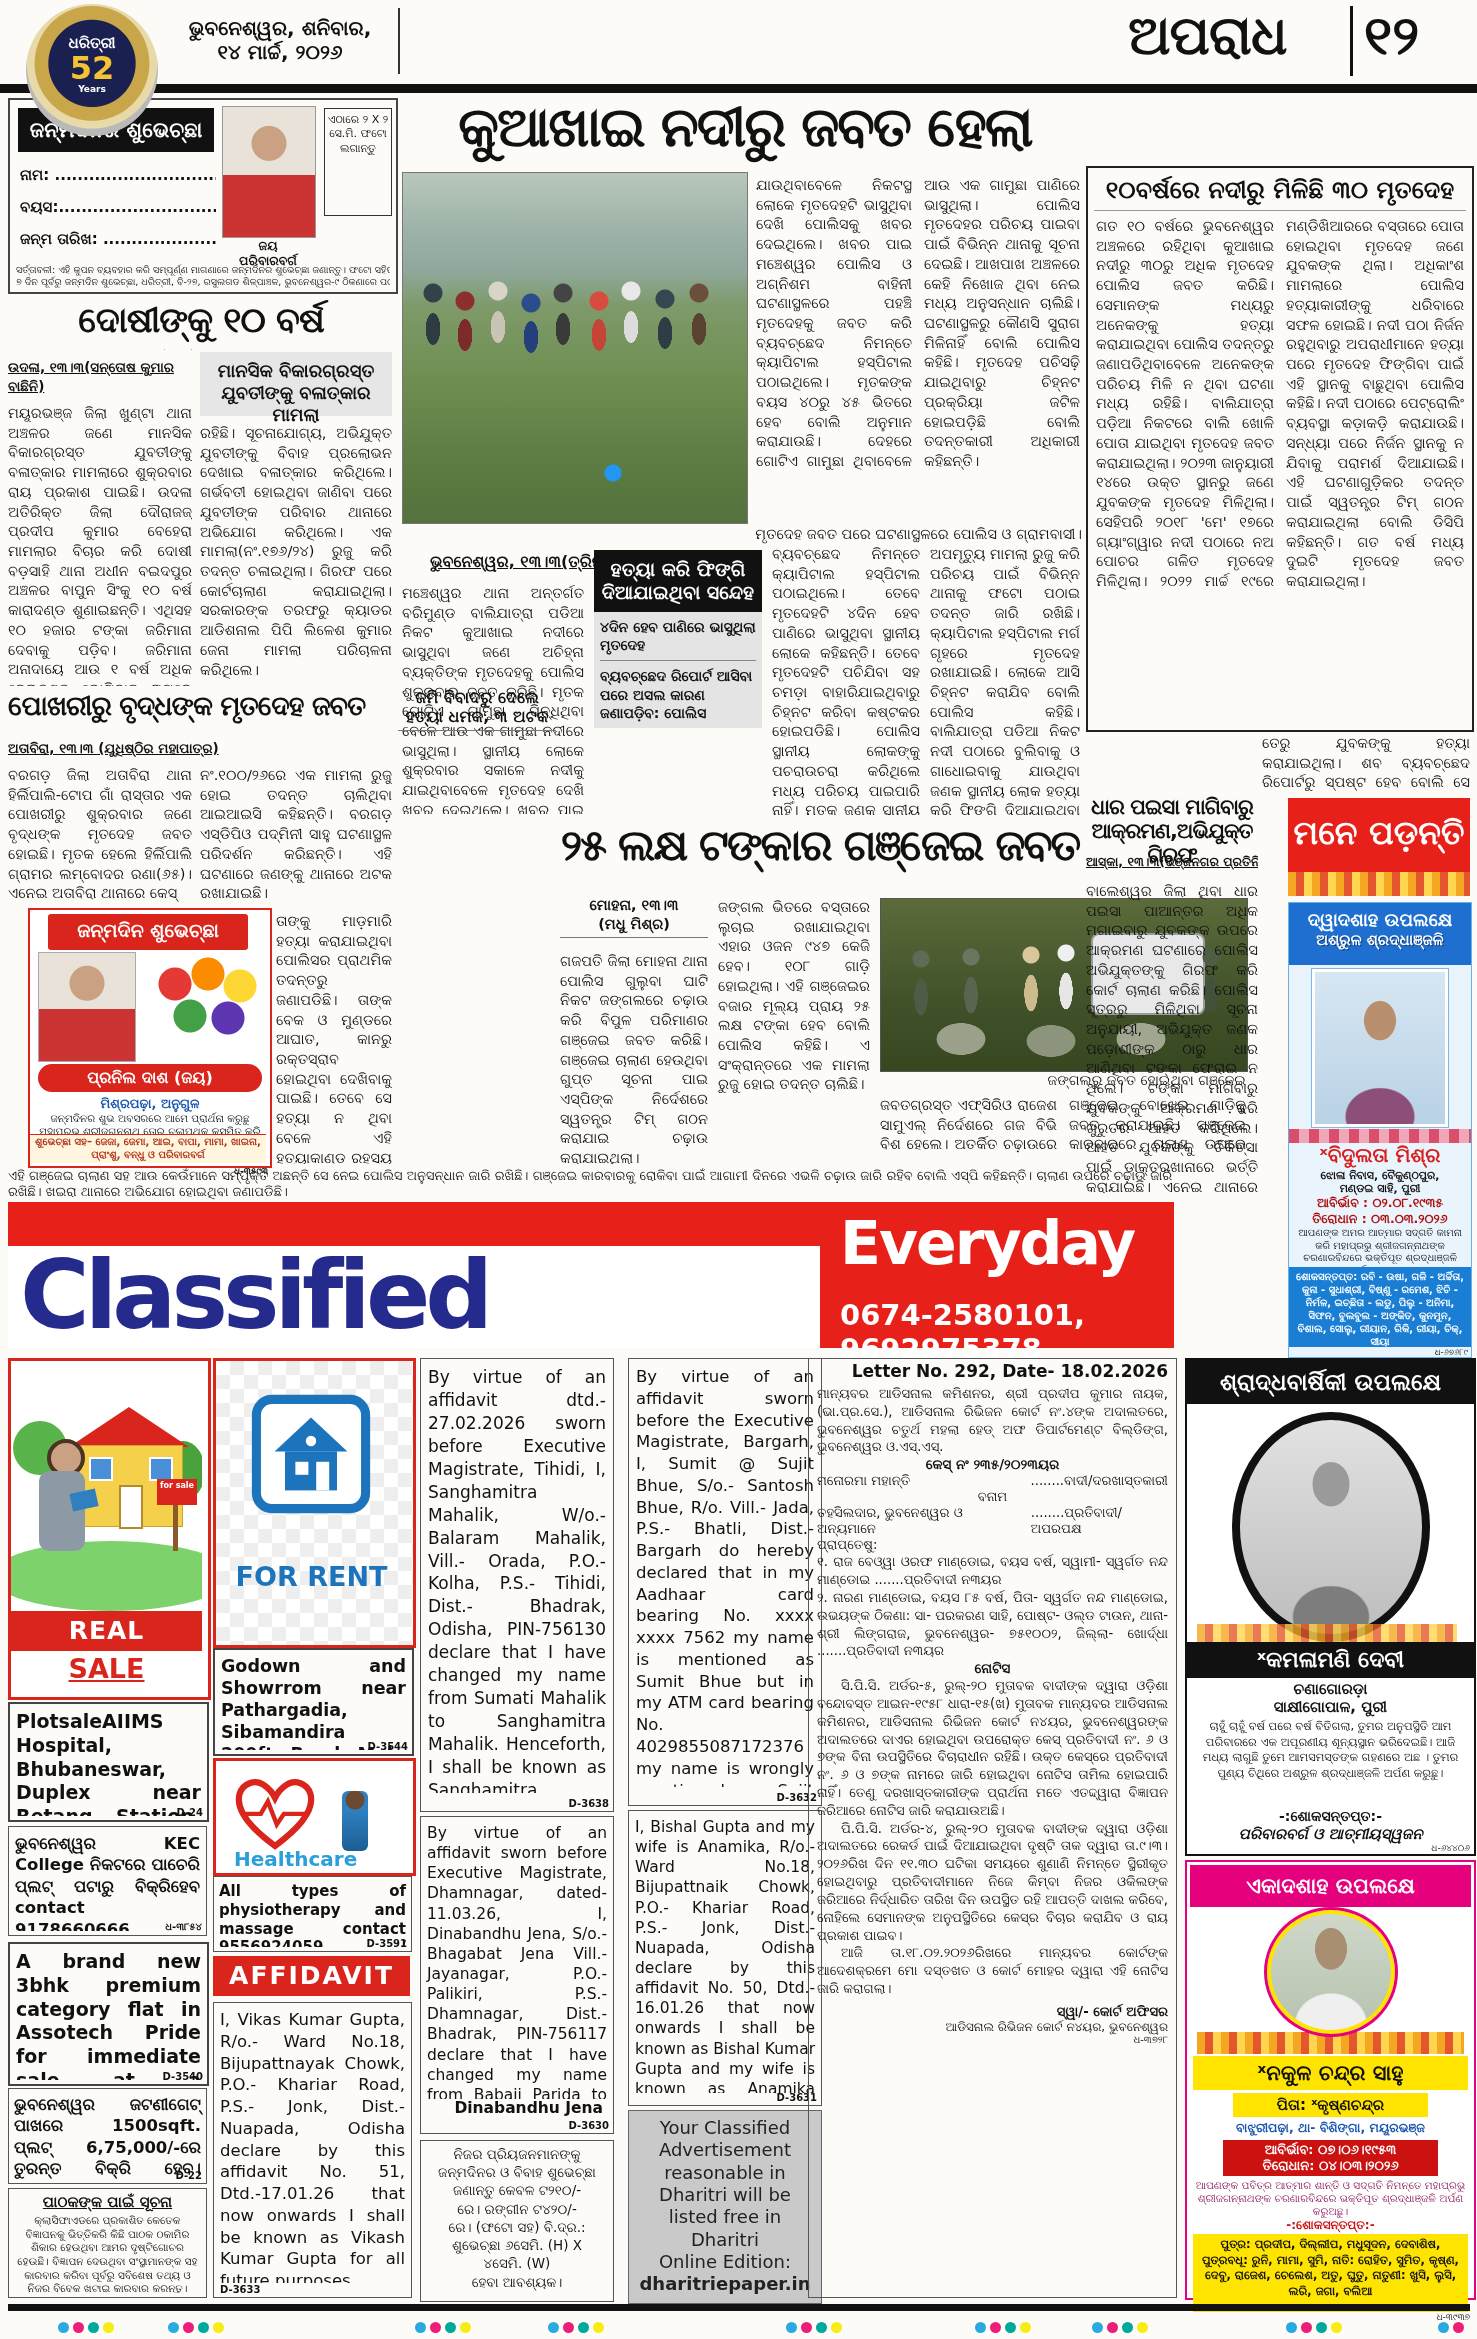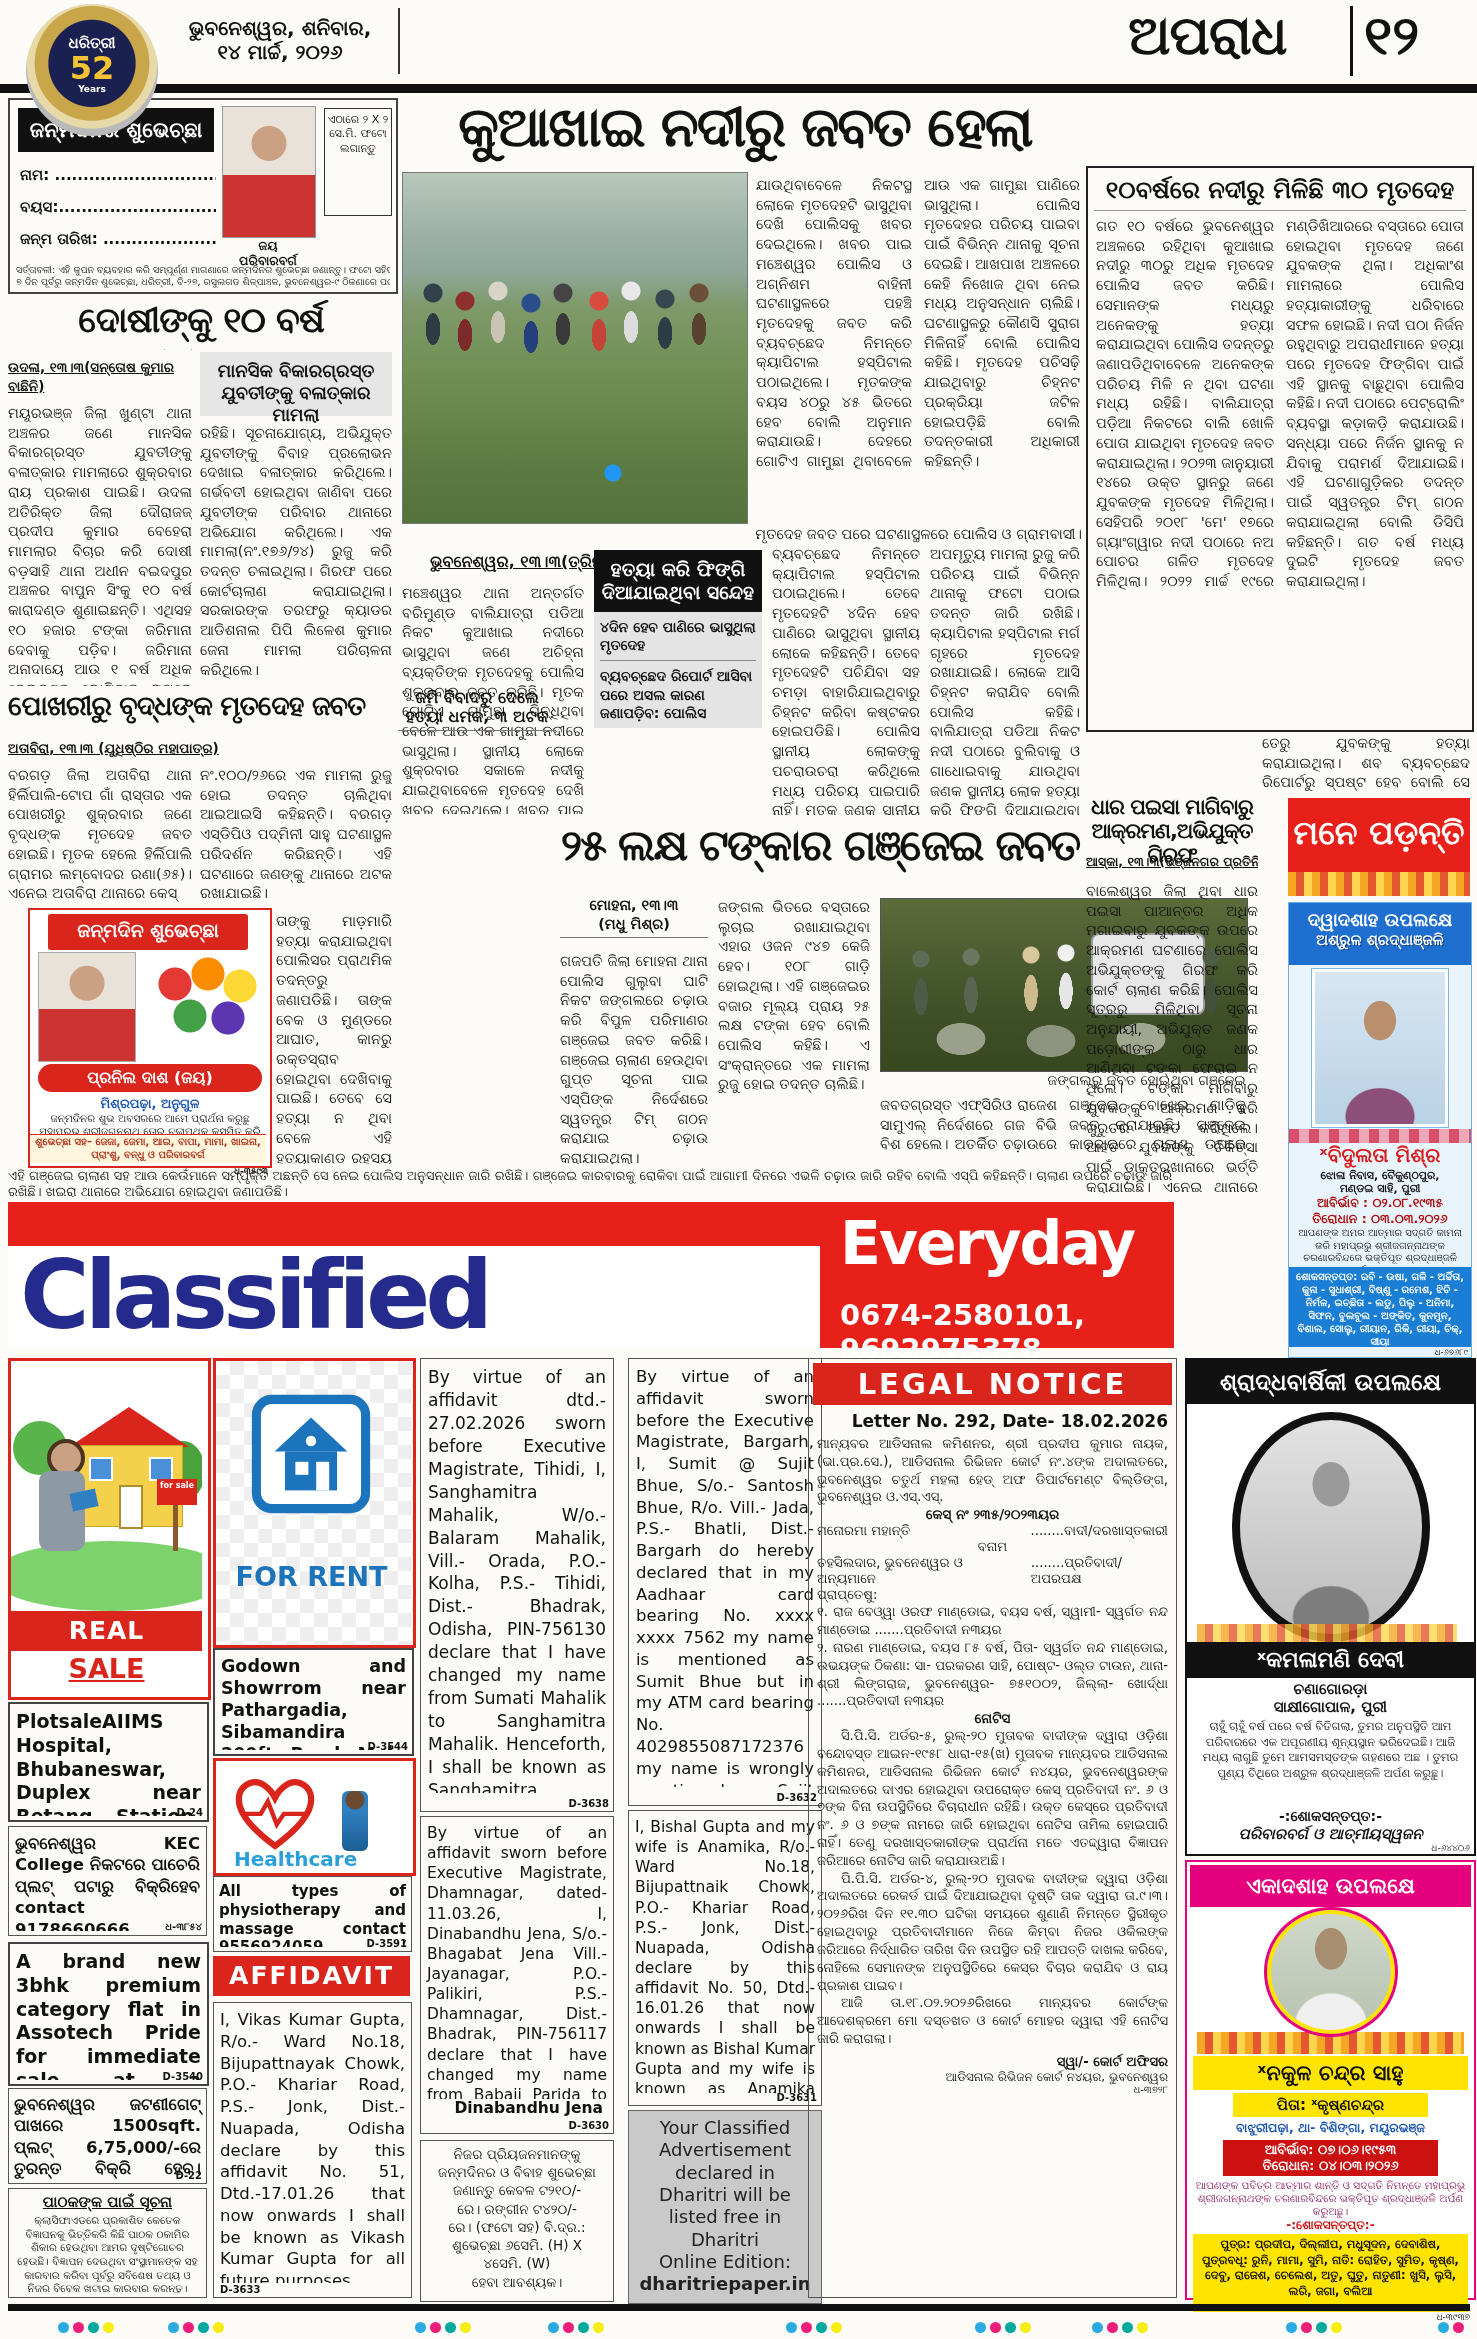--- a/index.html
+++ b/index.html
@@ -314,30 +314,29 @@
     <div class="j clip" style="font-size:16.5px;line-height:1.32;padding:7px;height:414px;">By virtue of an affidavit sworn before the Executive Magistrate, Bargarh, I, Sumit @ Sujit Bhue, S/o.- Santosh Bhue, R/o. Vill.- Jada, P.S.- Bhatli, Dist.- Bargarh do hereby declared that in my Aadhaar card bearing No. xxxx xxxx 7562 my name is mentioned as Sumit Bhue but in my ATM card bearing No. 4029855087172376 my name is wrongly mentioned as Sujit Bhue. Sujit Bhue and Sumit Bhue is the one and Same person for all purposes.</div>
     <div class="code">D-3632</div>
   </div>
   <div class="abs bord1" style="left:628px;top:1810px;width:192px;height:294px;">
     <div class="j clip" style="font-size:15.5px;line-height:1.3;padding:6px;height:270px;">I, Bishal Gupta and my wife is Anamika, R/o.- Ward No.18, Bijupattnaik Chowk, P.O.- Khariar Road, P.S.- Jonk, Dist.- Nuapada, Odisha declare by this affidavit No. 50, Dtd.- 16.01.26 that now onwards I shall be known as Bishal Kumar Gupta and my wife is known as Anamika Gupta for all future purposes.</div>
     <div class="code">D-3631</div>
   </div>
   <div class="abs c" style="left:628px;top:2110px;width:192px;height:186px;background:#c9c9c9;border:1px solid #666;font-size:18px;line-height:1.24;padding-top:6px;color:#222;">
     <div>Your Classified</div>
     <div>Advertisement</div>
-    <div>declared in</div>
+    <div>reasonable in</div>
     <div>Dharitri will be</div>
     <div>listed free in</div>
     <div>Dharitri</div>
     <div>Online Edition:</div>
     <div class="b">dharitriepaper.in</div>
   </div>
 
   <div class="abs" style="left:808px;top:1358px;width:367px;height:938px;border:1.5px solid #555;padding:0;">
-    <div class="c" style="background:#d9251c;color:#fff;font-size:29px;font-weight:bold;letter-spacing:3px;height:42px;line-height:42px;margin:4px;">LEGAL NOTICE</div>
     <div class="r b" style="font-size:17px;padding:2px 8px;">Letter No. 292, Date- 18.02.2026</div>
     <div style="padding:2px 8px;">
       <div class="tx2">ମାନ୍ୟବର ଆଡିସନାଲ କମିଶନର, ଶ୍ରୀ ପ୍ରଦୀପ କୁମାର ନାୟକ, (ଭା.ପ୍ର.ସେ.), ଆଡିସନାଲ ରିଭିଜନ କୋର୍ଟ ନଂ.୪ଙ୍କ ଅଦାଲତରେ, ଭୁବନେଶ୍ୱର ଚତୁର୍ଥ ମହଲା ହେଡ୍ ଅଫ ଡିପାର୍ଟମେଣ୍ଟ ବିଲ୍‌ଡିଙ୍ଗ, ଭୁବନେଶ୍ୱର ଓ.ଏସ୍.ଏସ୍.</div>
       <div class="c b" style="font-size:13.5px;">କେସ୍ ନଂ ୨୩୫/୨୦୨୩ୟର</div>
       <div style="display:flex;justify-content:space-between;">
         <span style="font-size:13.2px;">ମନୋରମା ମହାନ୍ତି</span>
         <span style="font-size:13.2px;">........ବାଦୀ/ଦରଖାସ୍ତକାରୀ</span>
       </div>
       <div class="c" style="font-size:13.2px;">ବନାମ</div>
       <div style="display:flex;justify-content:space-between;">

